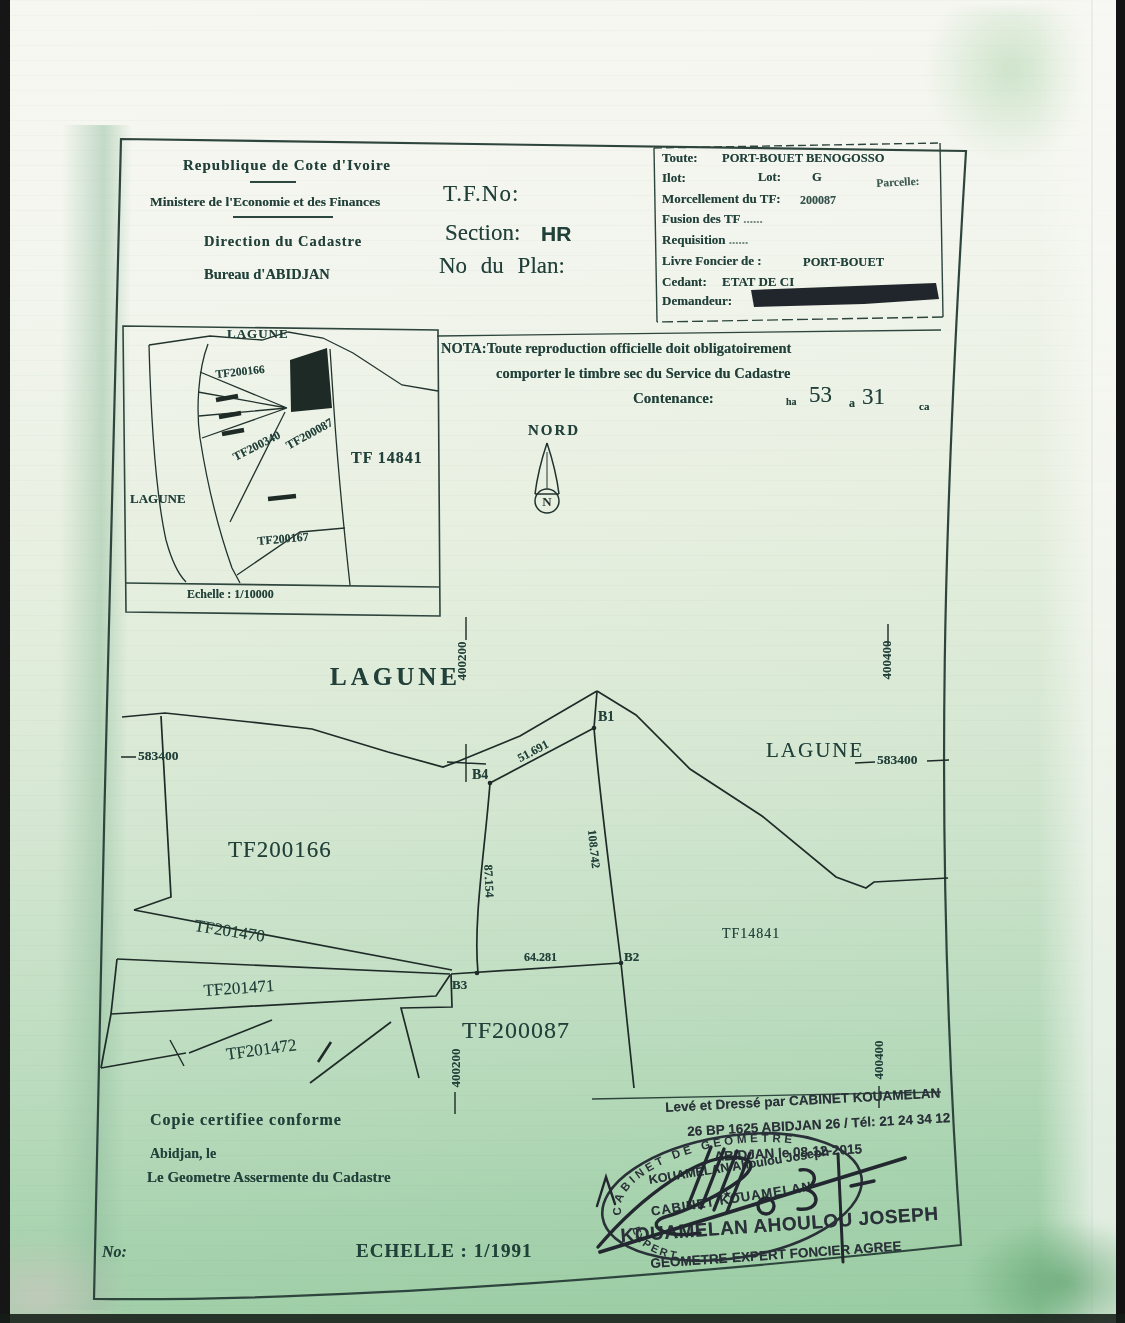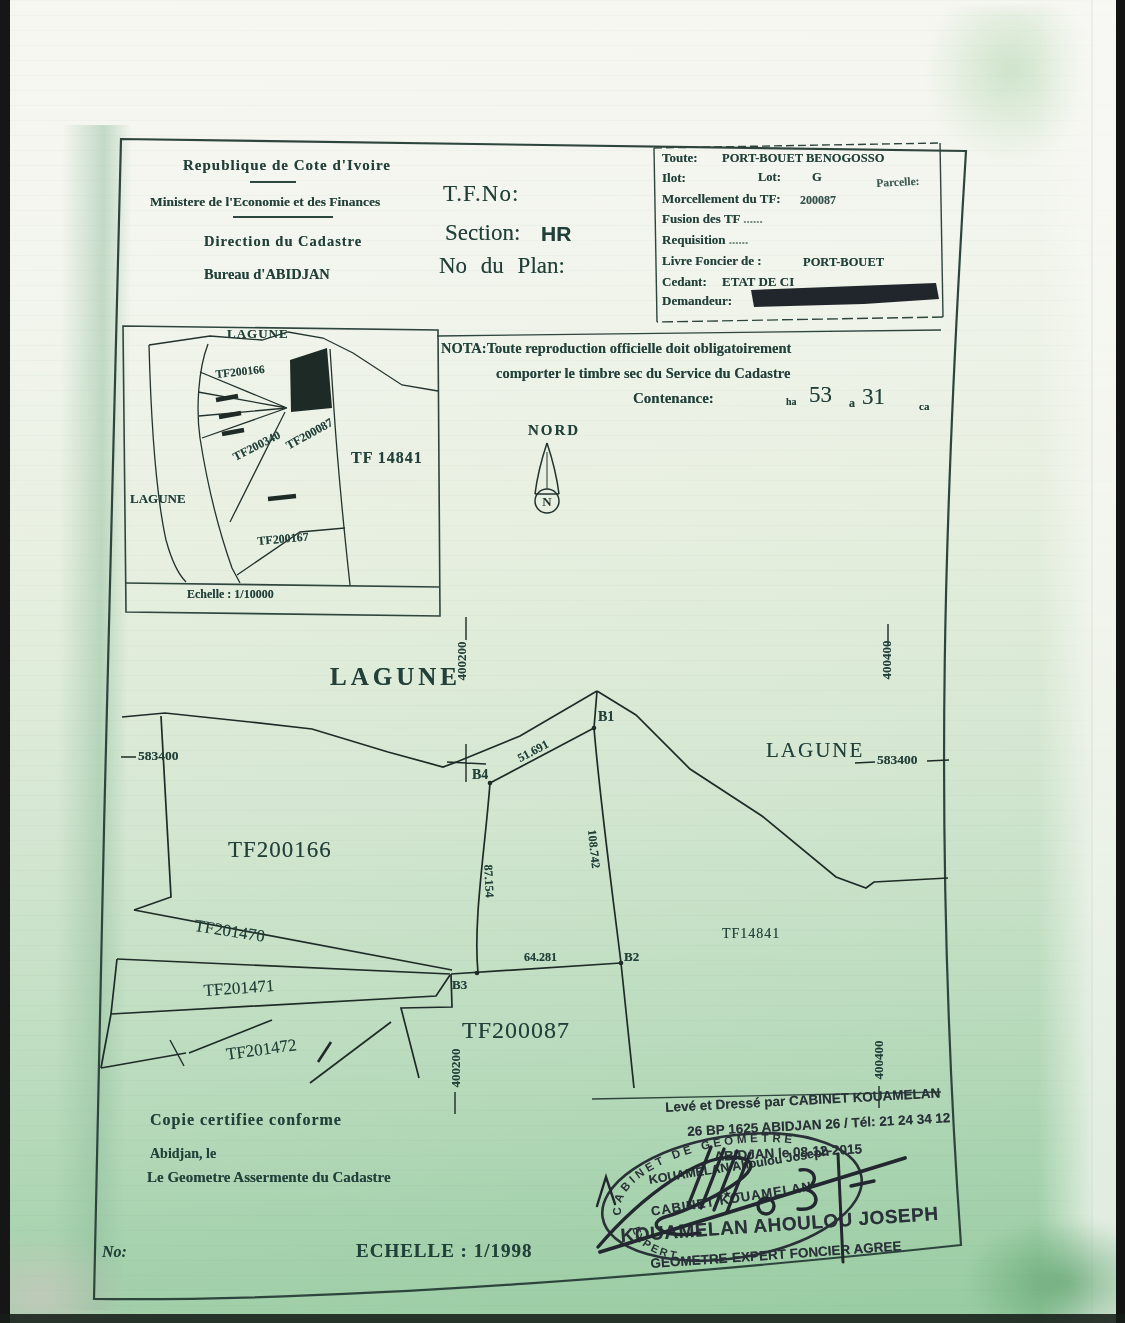--- a/index.html
+++ b/index.html
@@ -176,21 +176,21 @@
   <div class="t b" style="left:524px;top:951px;font-size:12px;text-align:right;">64.281</div>
   <div class="t" style="left:462px;top:1018px;font-size:24px;letter-spacing:1px;">TF200087</div>
   <div class="t" style="left:722px;top:927px;font-size:14px;letter-spacing:1px;">TF14841</div>
   <div class="t b" style="left:455px;top:1068px;font-size:13px;transform:translate(-50%,-50%) rotate(-90deg);">400200</div>
   <div class="t b" style="left:878px;top:1060px;font-size:13px;transform:translate(-50%,-50%) rotate(-90deg);">400400</div>
 
   <div class="t b" style="left:150px;top:1112px;font-size:16px;letter-spacing:1px;">Copie certifiee conforme</div>
   <div class="t b" style="left:150px;top:1147px;font-size:14px;">Abidjan, le</div>
   <div class="t b" style="left:147px;top:1170px;font-size:15px;">Le Geometre Assermente du Cadastre</div>
   <div class="t b i" style="left:102px;top:1244px;font-size:16px;">No:</div>
-  <div class="t b" style="left:356px;top:1241px;font-size:19px;letter-spacing:1px;">ECHELLE : 1/1998</div>
+  <div class="t b" style="left:356px;top:1241px;font-size:19px;letter-spacing:1px;">ECHELLE : 1/1991</div>
 
   <div class="t b sans stamp lt" style="left:665px;top:1101px;font-size:13.5px;transform:rotate(-3deg);">Levé et Dressé par CABINET KOUAMELAN</div>
   <div class="t b sans stamp lt" style="left:687px;top:1125px;font-size:13.5px;transform:rotate(-3deg);">26 BP 1625 ABIDJAN 26 / Tél: 21 24 34 12</div>
   <div class="t b sans stamp lt" style="left:714px;top:1150px;font-size:13.5px;transform:rotate(-3deg);">ABIDJAN le 08-12-2015</div>
   <div class="t b sans stamp lt" style="left:648px;top:1174px;font-size:12.5px;transform:rotate(-9deg);">KOUAMELAN Ahoulou Joseph</div>
   <div class="t b sans stamp lt" style="left:712px;top:1192px;font-size:10px;transform:rotate(-9deg);">—★—</div>
   <div class="t b sans stamp lt" style="left:650px;top:1205px;font-size:13px;transform:rotate(-9deg);letter-spacing:1px;">CABINET KOUAMELAN</div>
   <div class="t b sans stamp lt" style="left:620px;top:1226px;font-size:19px;transform:rotate(-4deg);letter-spacing:.5px;">KOUAMELAN AHOULOU JOSEPH</div>
   <div class="t b sans stamp lt" style="left:650px;top:1257px;font-size:13.5px;transform:rotate(-4deg);">GEOMETRE-EXPERT FONCIER AGREE</div>
 

